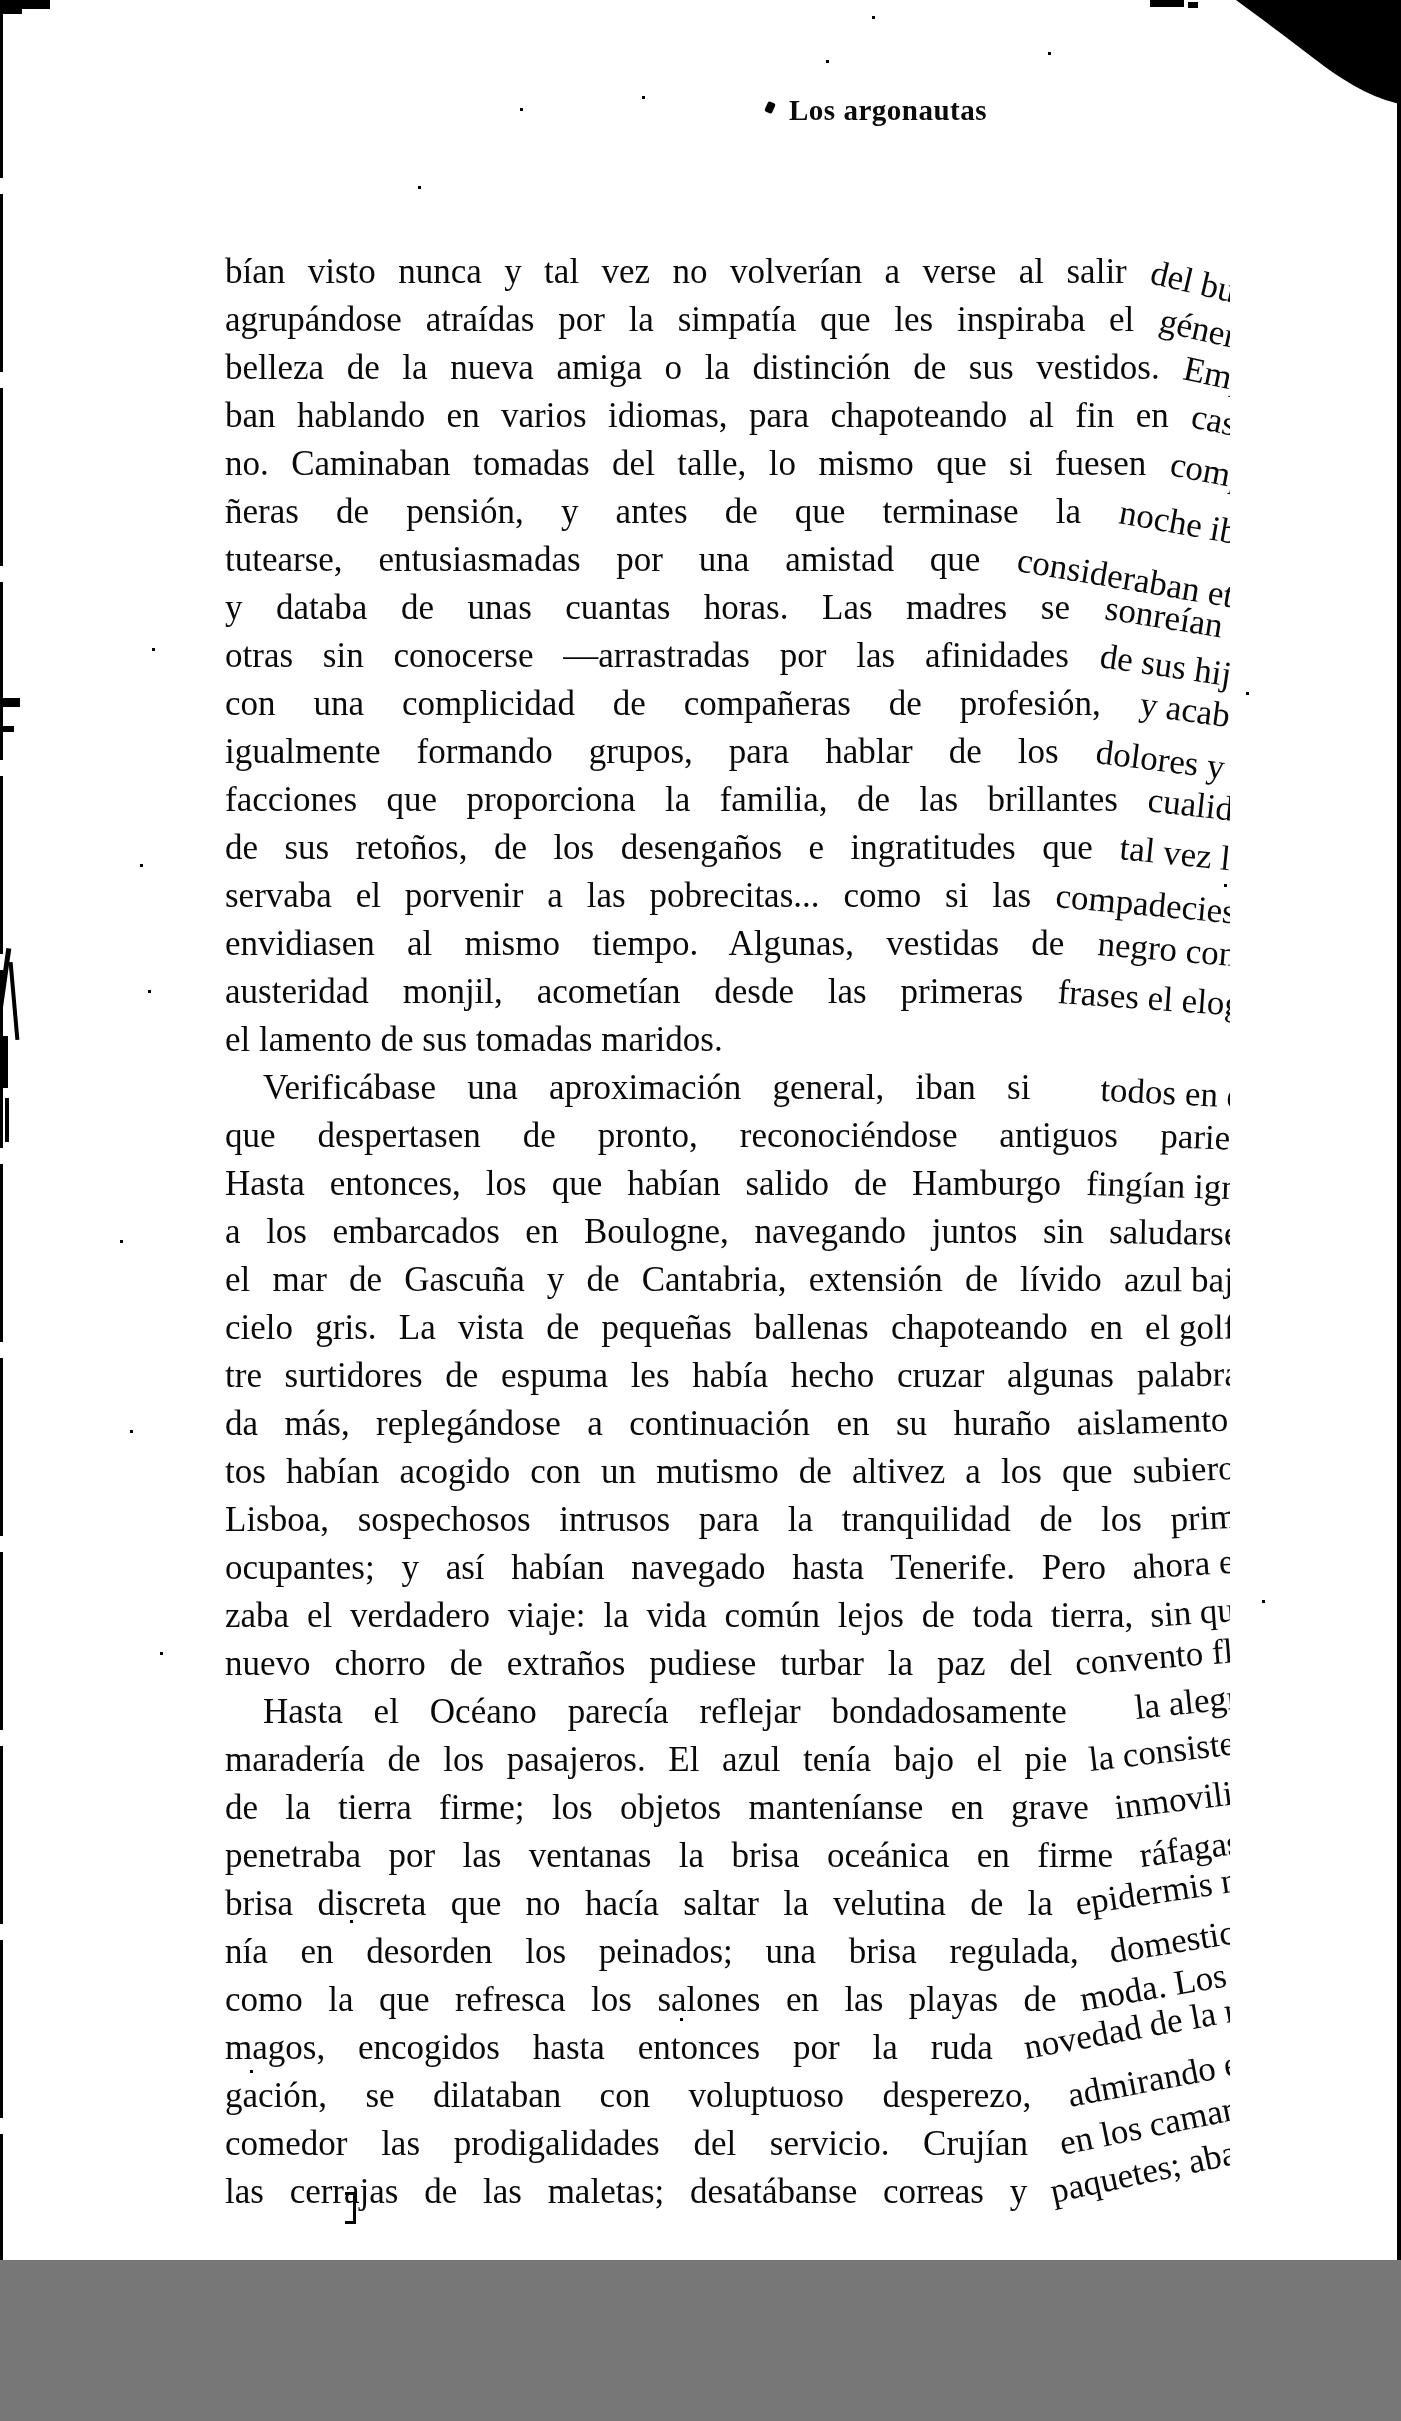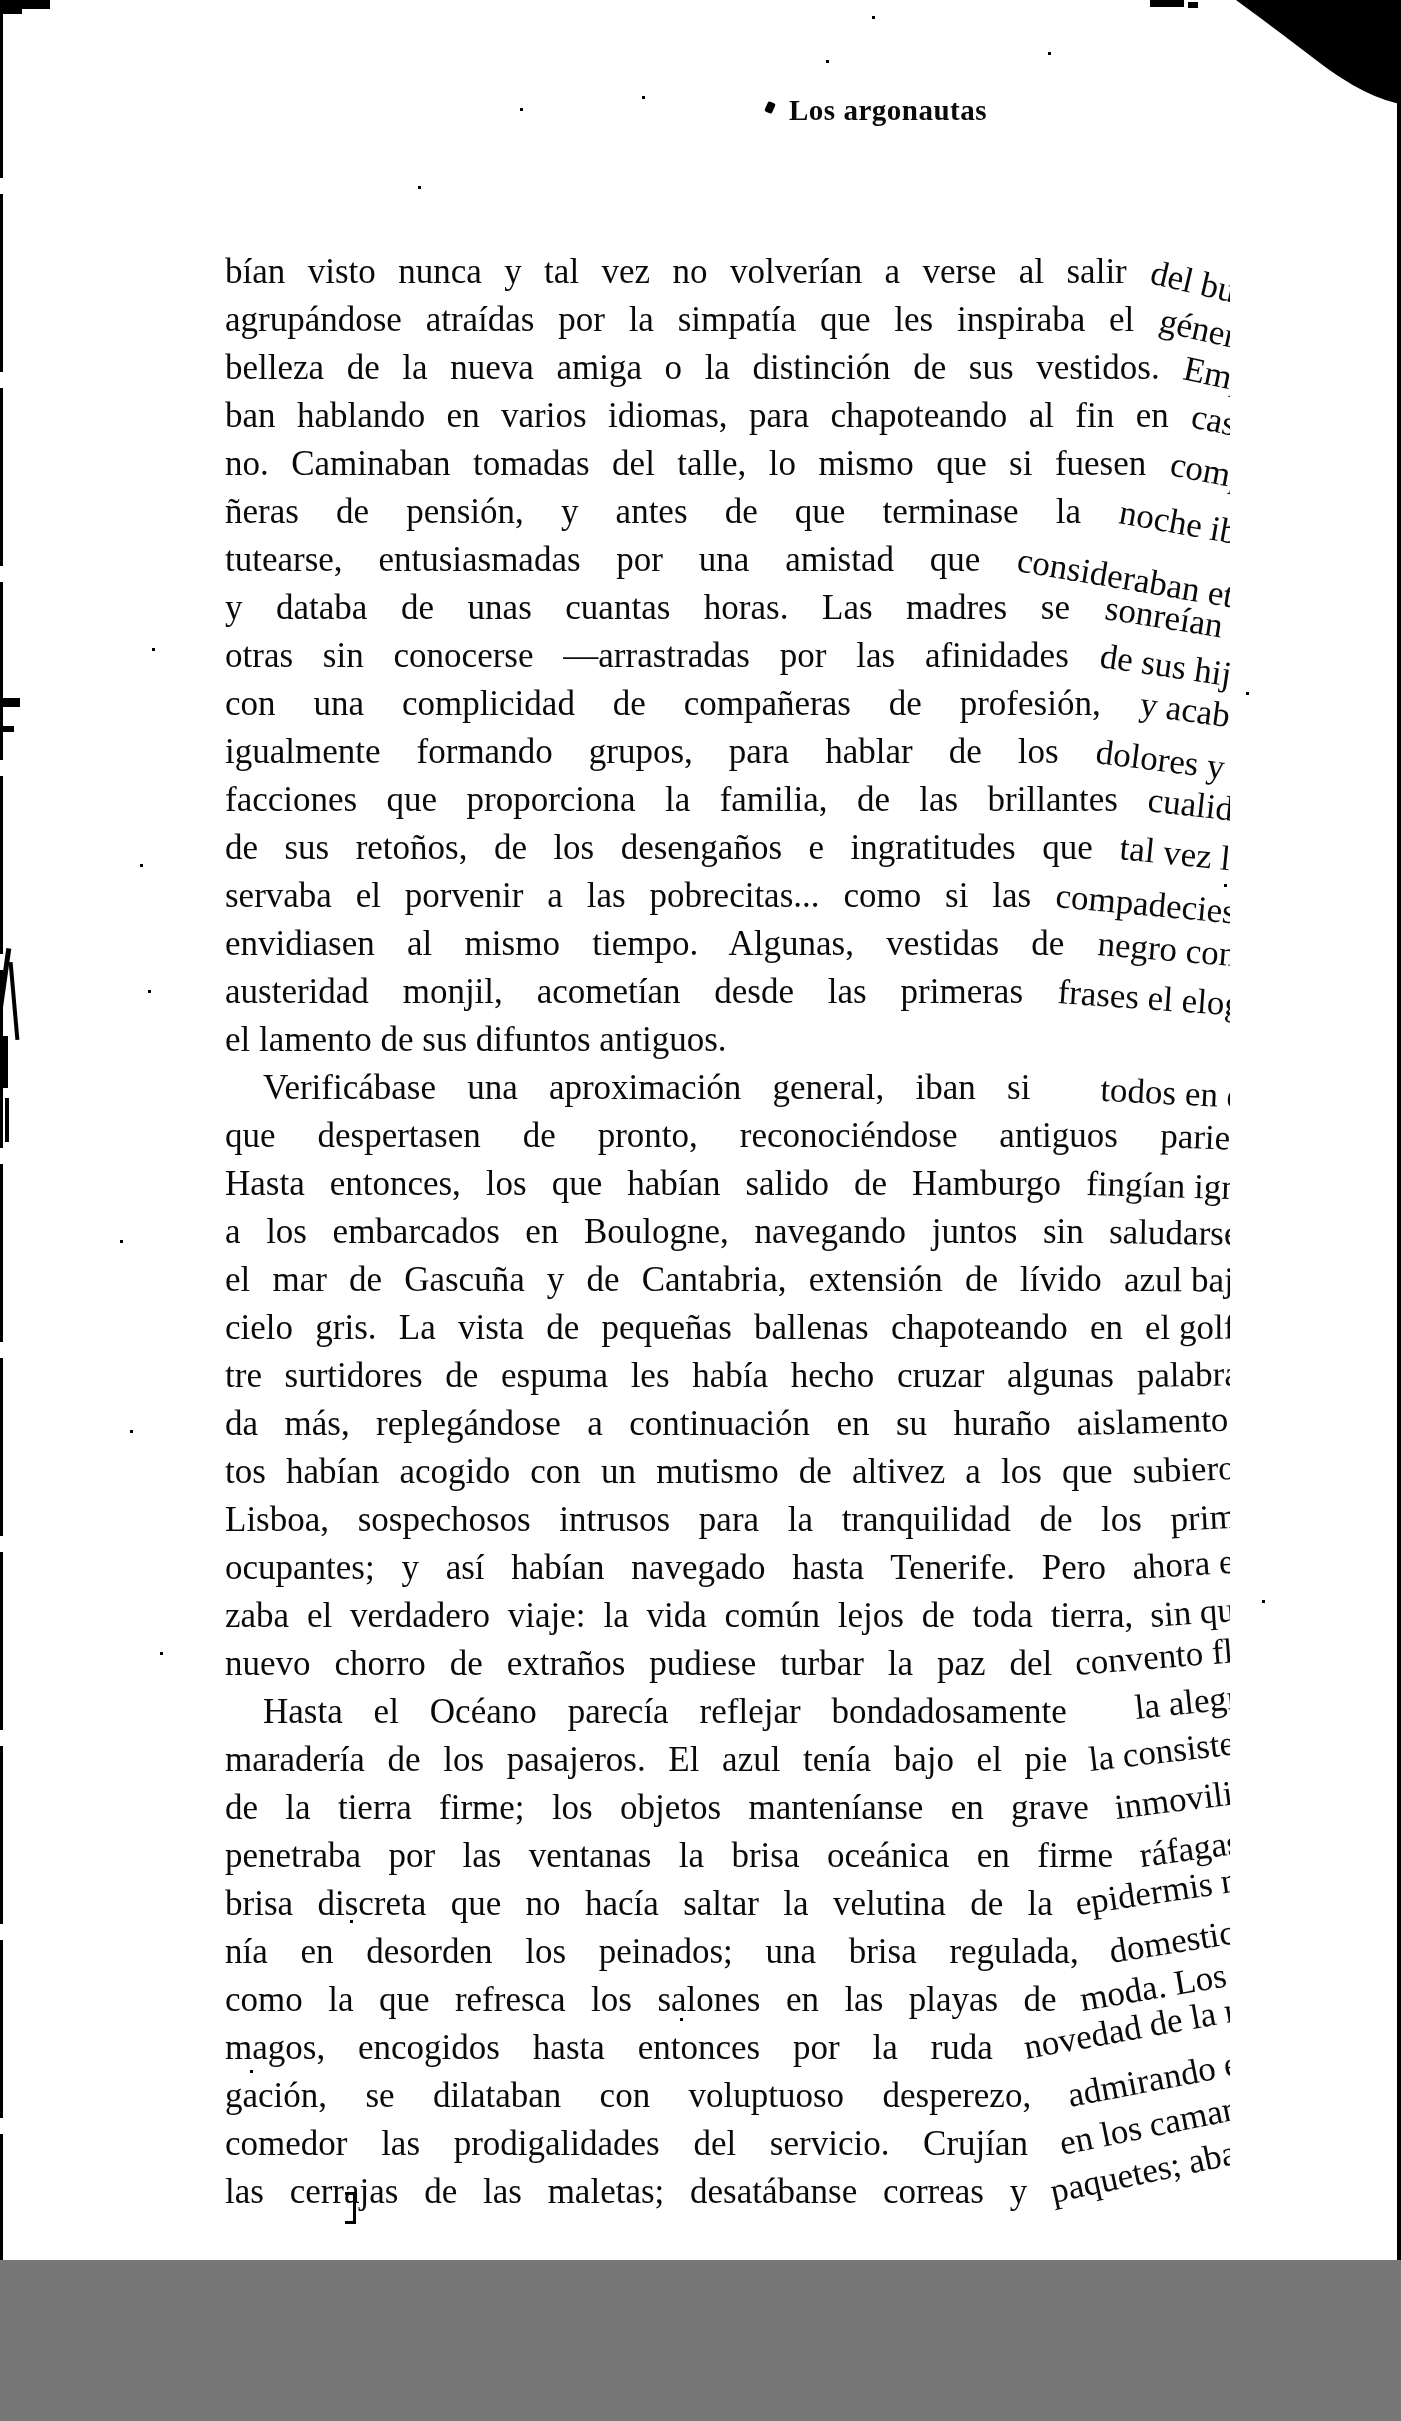--- a/index.html
+++ b/index.html
@@ -128,21 +128,21 @@
       <div class="line"><span class="main">tutearse, entusiasmadas por una amistad que</span> <span class="tail" style="transform: rotate(9.61deg);">consideraban eterna</span></div>
       <div class="line"><span class="main">y databa de unas cuantas horas. Las madres se</span> <span class="tail" style="transform: rotate(8.99deg);">sonreían unas</span></div>
       <div class="line"><span class="main">otras sin conocerse —arrastradas por las afinidades</span> <span class="tail" style="transform: rotate(8.37deg);">de sus hijas—</span></div>
       <div class="line"><span class="main">con una complicidad de compañeras de profesión,</span> <span class="tail" style="transform: rotate(7.75deg);">y acababan</span></div>
       <div class="line"><span class="main">igualmente formando grupos, para hablar de los</span> <span class="tail" style="transform: rotate(7.13deg);">dolores y satis</span></div>
       <div class="line"><span class="main">facciones que proporciona la familia, de las brillantes</span> <span class="tail" style="transform: rotate(6.51deg);">cualidades</span></div>
       <div class="line"><span class="main">de sus retoños, de los desengaños e ingratitudes que</span> <span class="tail" style="transform: rotate(5.89deg);">tal vez les re</span></div>
       <div class="line"><span class="main">servaba el porvenir a las pobrecitas... como si las</span> <span class="tail" style="transform: rotate(5.27deg);">compadeciesen y</span></div>
       <div class="line"><span class="main">envidiasen al mismo tiempo. Algunas, vestidas de</span> <span class="tail" style="transform: rotate(4.65deg);">negro con una</span></div>
       <div class="line"><span class="main">austeridad monjil, acometían desde las primeras</span> <span class="tail" style="transform: rotate(4.03deg);">frases el elogio y</span></div>
-      <div class="line short"><span class="main">el lamento de sus difuntos antiguos.</span></div>
+      <div class="line short"><span class="main">el lamento de sus tomadas maridos.</span></div>
       <div class="line indent"><span class="main">Verificábase una aproximación general, iban si</span> <span class="tail" style="transform: rotate(2.79deg);">todos en el bu</span></div>
       <div class="line"><span class="main">que despertasen de pronto, reconociéndose antiguos</span> <span class="tail" style="transform: rotate(2.17deg);">parientes.</span></div>
       <div class="line"><span class="main">Hasta entonces, los que habían salido de Hamburgo</span> <span class="tail" style="transform: rotate(1.55deg);">fingían ignorar</span></div>
       <div class="line"><span class="main">a los embarcados en Boulogne, navegando juntos sin</span> <span class="tail" style="transform: rotate(0.93deg);">saludarse por</span></div>
       <div class="line"><span class="main">el mar de Gascuña y de Cantabria, extensión de lívido</span> <span class="tail" style="transform: rotate(0.31deg);">azul bajo un</span></div>
       <div class="line"><span class="main">cielo gris. La vista de pequeñas ballenas chapoteando en</span> <span class="tail" style="transform: rotate(-0.31deg);">el golfo en</span></div>
       <div class="line"><span class="main">tre surtidores de espuma les había hecho cruzar algunas</span> <span class="tail" style="transform: rotate(-0.93deg);">palabras na</span></div>
       <div class="line"><span class="main">da más, replegándose a continuación en su huraño</span> <span class="tail" style="transform: rotate(-1.55deg);">aislamento. Jun</span></div>
       <div class="line"><span class="main">tos habían acogido con un mutismo de altivez a los que</span> <span class="tail" style="transform: rotate(-2.17deg);">subieron en</span></div>
       <div class="line"><span class="main">Lisboa, sospechosos intrusos para la tranquilidad de los</span> <span class="tail" style="transform: rotate(-2.79deg);">primeros</span></div>

